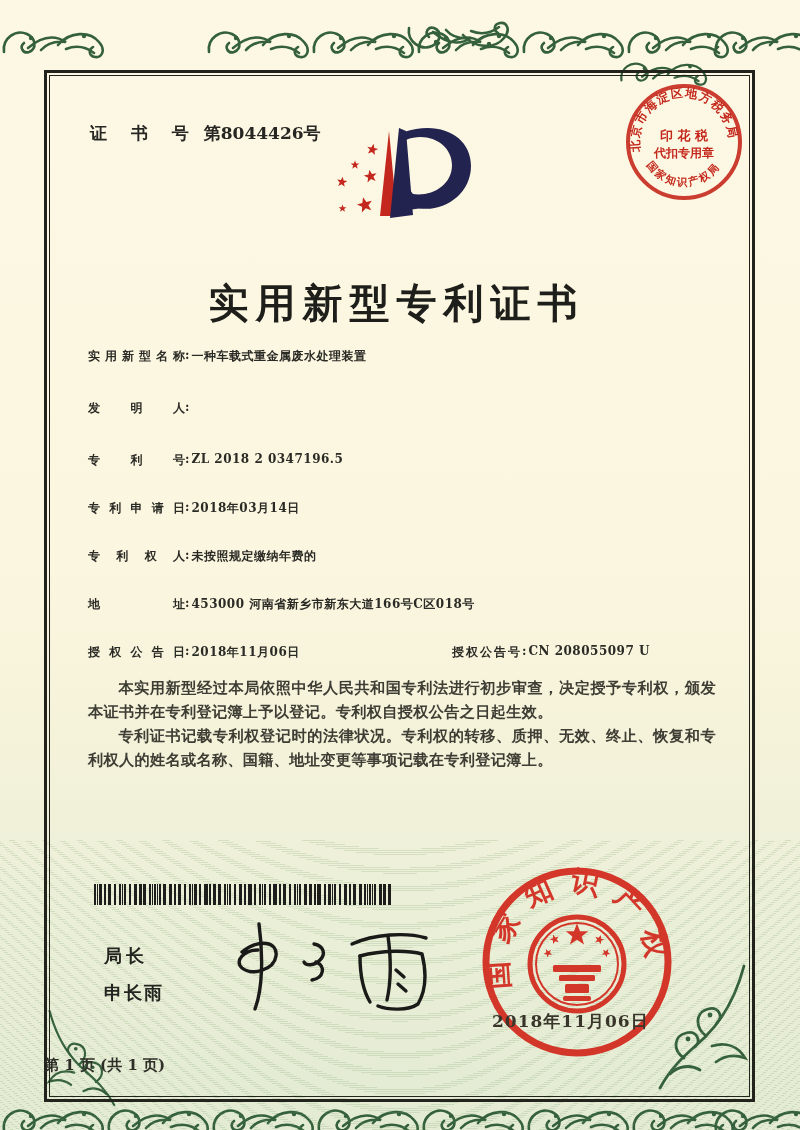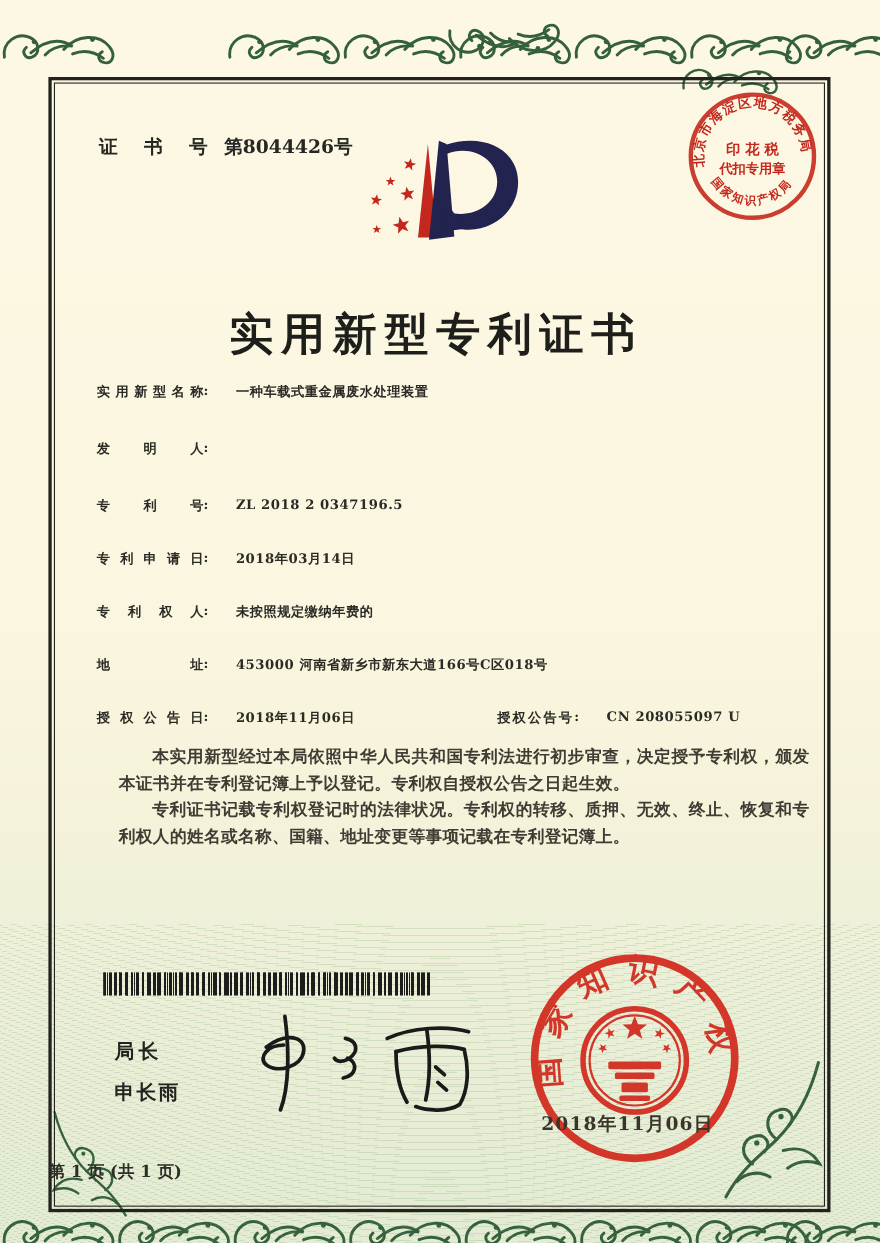--- a/index.html
+++ b/index.html
@@ -17,24 +17,24 @@
   .frame-inner { position:absolute; inset:2px; border:1px solid #23231e; }
 
   .abs { position:absolute; z-index:2; }
   .cert-no { left:90px; top:122px; font-size:17px; font-weight:bold; color:#262622; }
   .cert-no .sp { letter-spacing:9px; }
   .title { left:44px; top:241px; width:705px; text-align:center; font-size:40px; font-weight:bold; letter-spacing:7px; color:#1e1e1a;margin-top:35px; }
 
   .row { left:88px; display:flex; align-items:flex-start; font-size:12px; font-weight:bold; color:#2b2b26; }
   .lbl { display:inline-block; width:97px; text-align-last:justify; text-align:justify; flex:none; }
   .colon { flex:none; }
-  .val { margin-left:25px; letter-spacing:.5px; }
+  .val { margin-left:2px; letter-spacing:.5px; }
   .val2line div { line-height:25px; }
 
-  .body-text { left:88px; top:676px; width:628px; z-index:2;margin-left:20px; }
+  .body-text { left:88px; top:676px; width:628px; z-index:2; }
   .body-text p { margin:0; font-size:15.2px; line-height:24px; font-weight:600;
     color:#3e3d34; text-align:justify; text-indent:2em; letter-spacing:.3px; }
 
   .barcode { left:94px; top:884px; width:298px; height:21px; z-index:2;
     background-image:
       repeating-linear-gradient(90deg,#1d1d1b 0 2px,transparent 2px 5px),
       repeating-linear-gradient(90deg,#1d1d1b 0 1px,transparent 1px 7px),
       repeating-linear-gradient(90deg,transparent 0 3px,#1d1d1b 3px 4px,transparent 4px 11px);
   }
 

